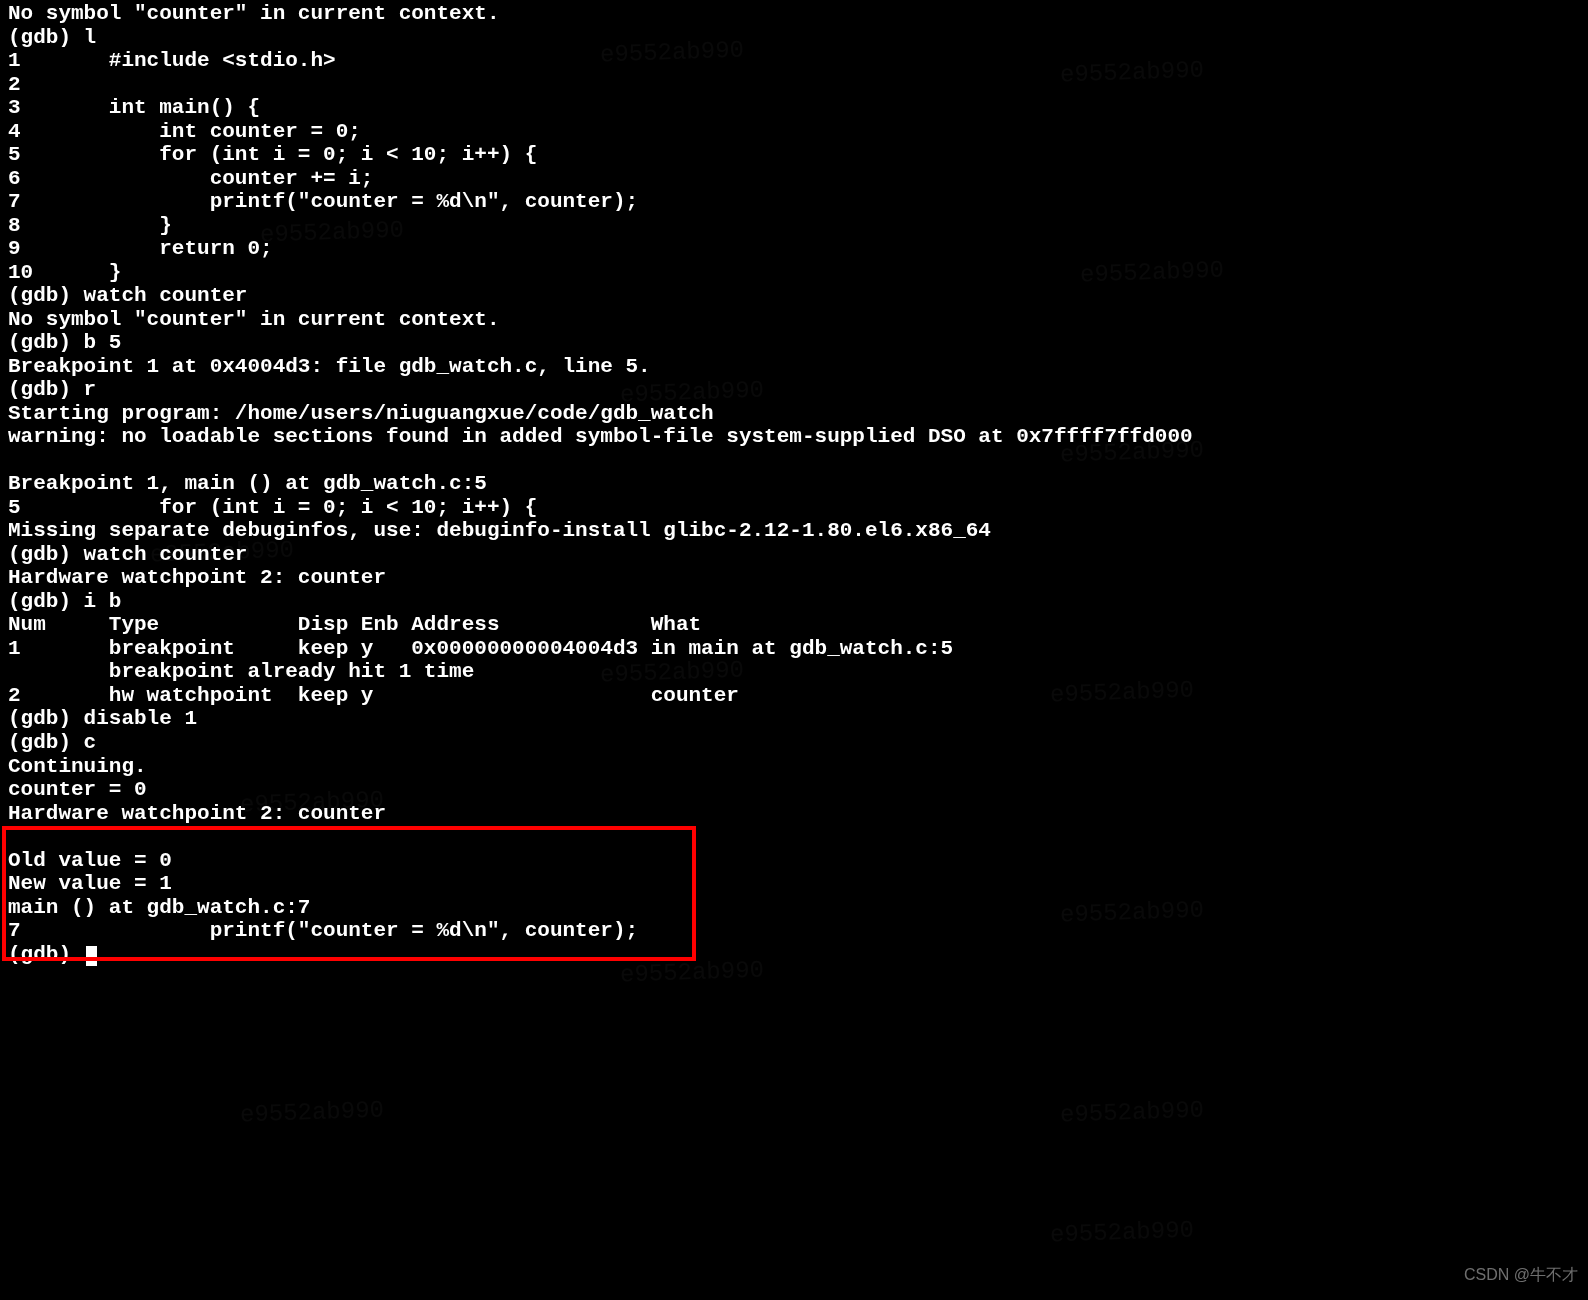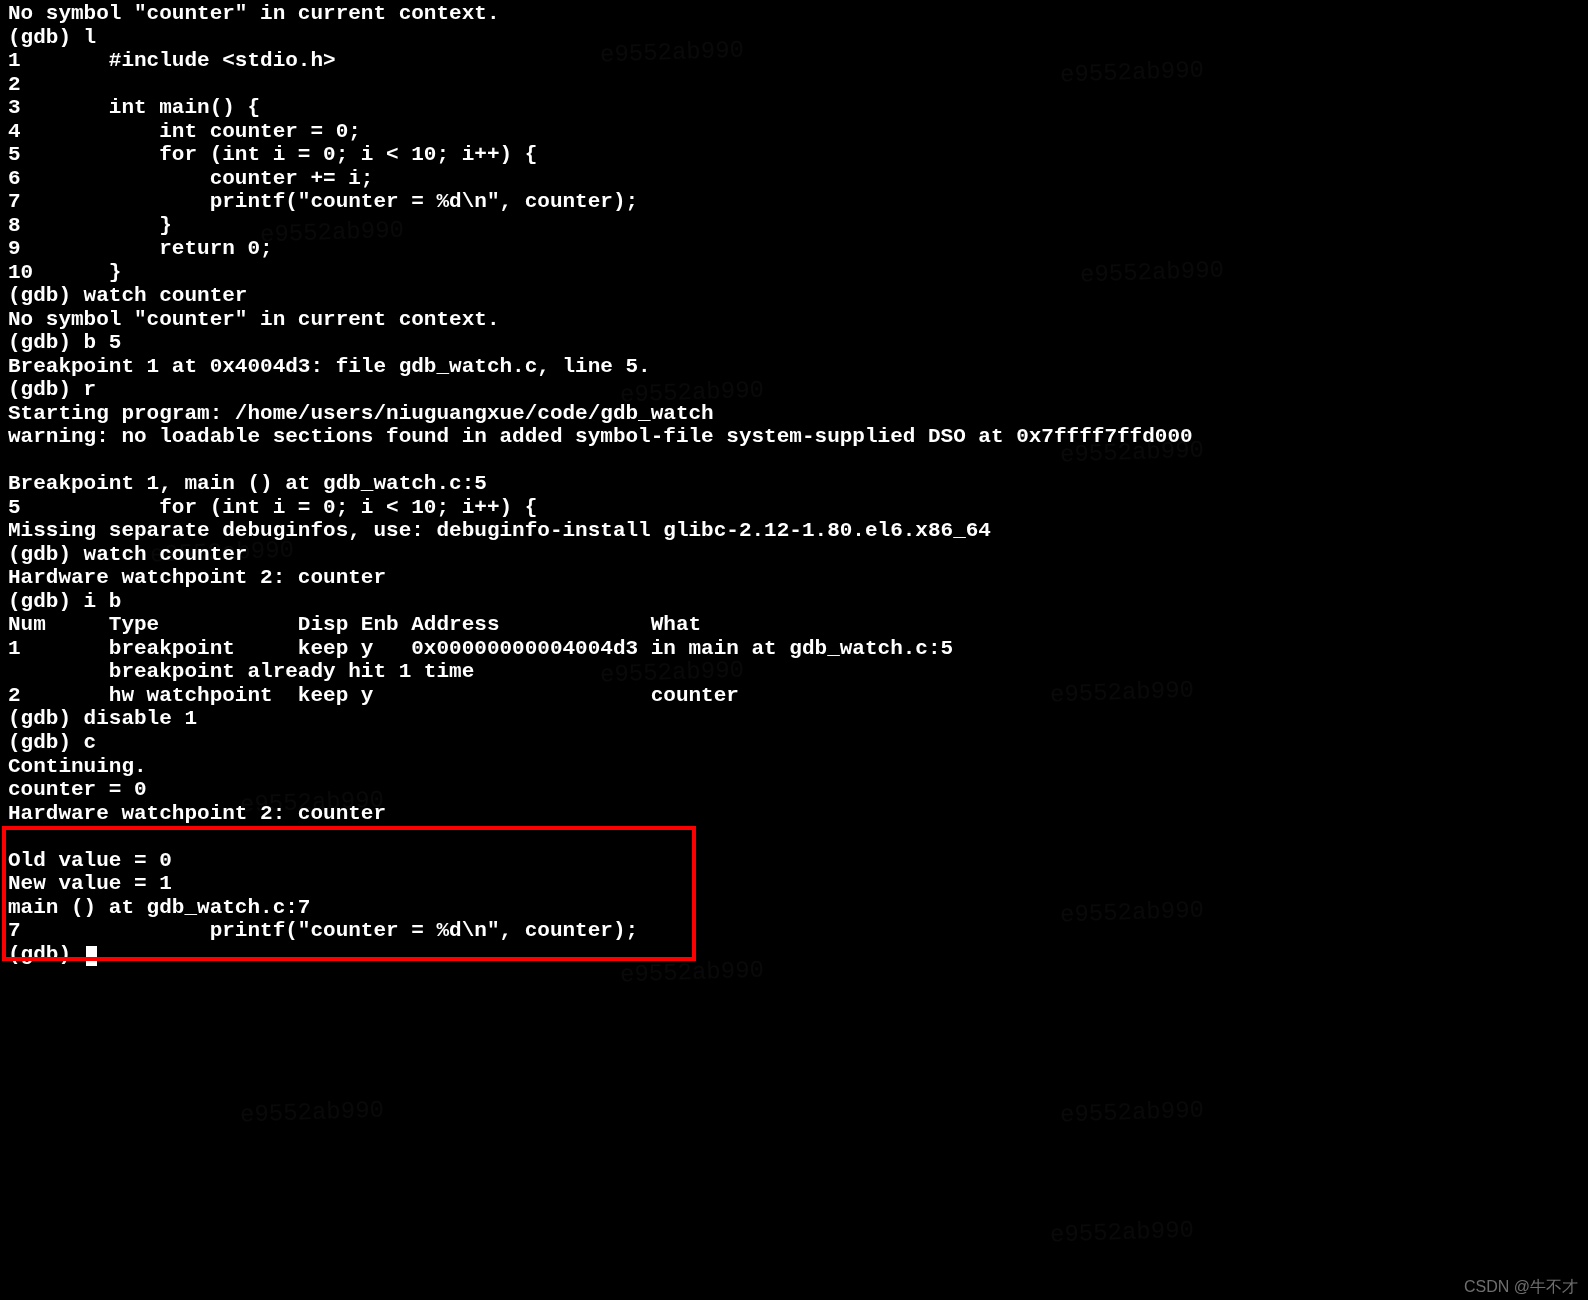--- a/index.html
+++ b/index.html
@@ -32,21 +32,21 @@
     color: rgba(255,255,255,0.035);
     font-weight: normal;
     font-size: 24px;
     pointer-events: none;
     white-space: nowrap;
     transform: rotate(-2deg);
   }
   .attribution {
     position: absolute;
     right: 10px;
-    bottom: 4px;
+    bottom: 16px;
     color: rgba(200,200,200,0.55);
     font-size: 16px;
     font-weight: normal;
     font-family: sans-serif;
   }
   .cursor {
     display: inline-block;
     width: 11px;
     height: 20px;
     background: #fff;

